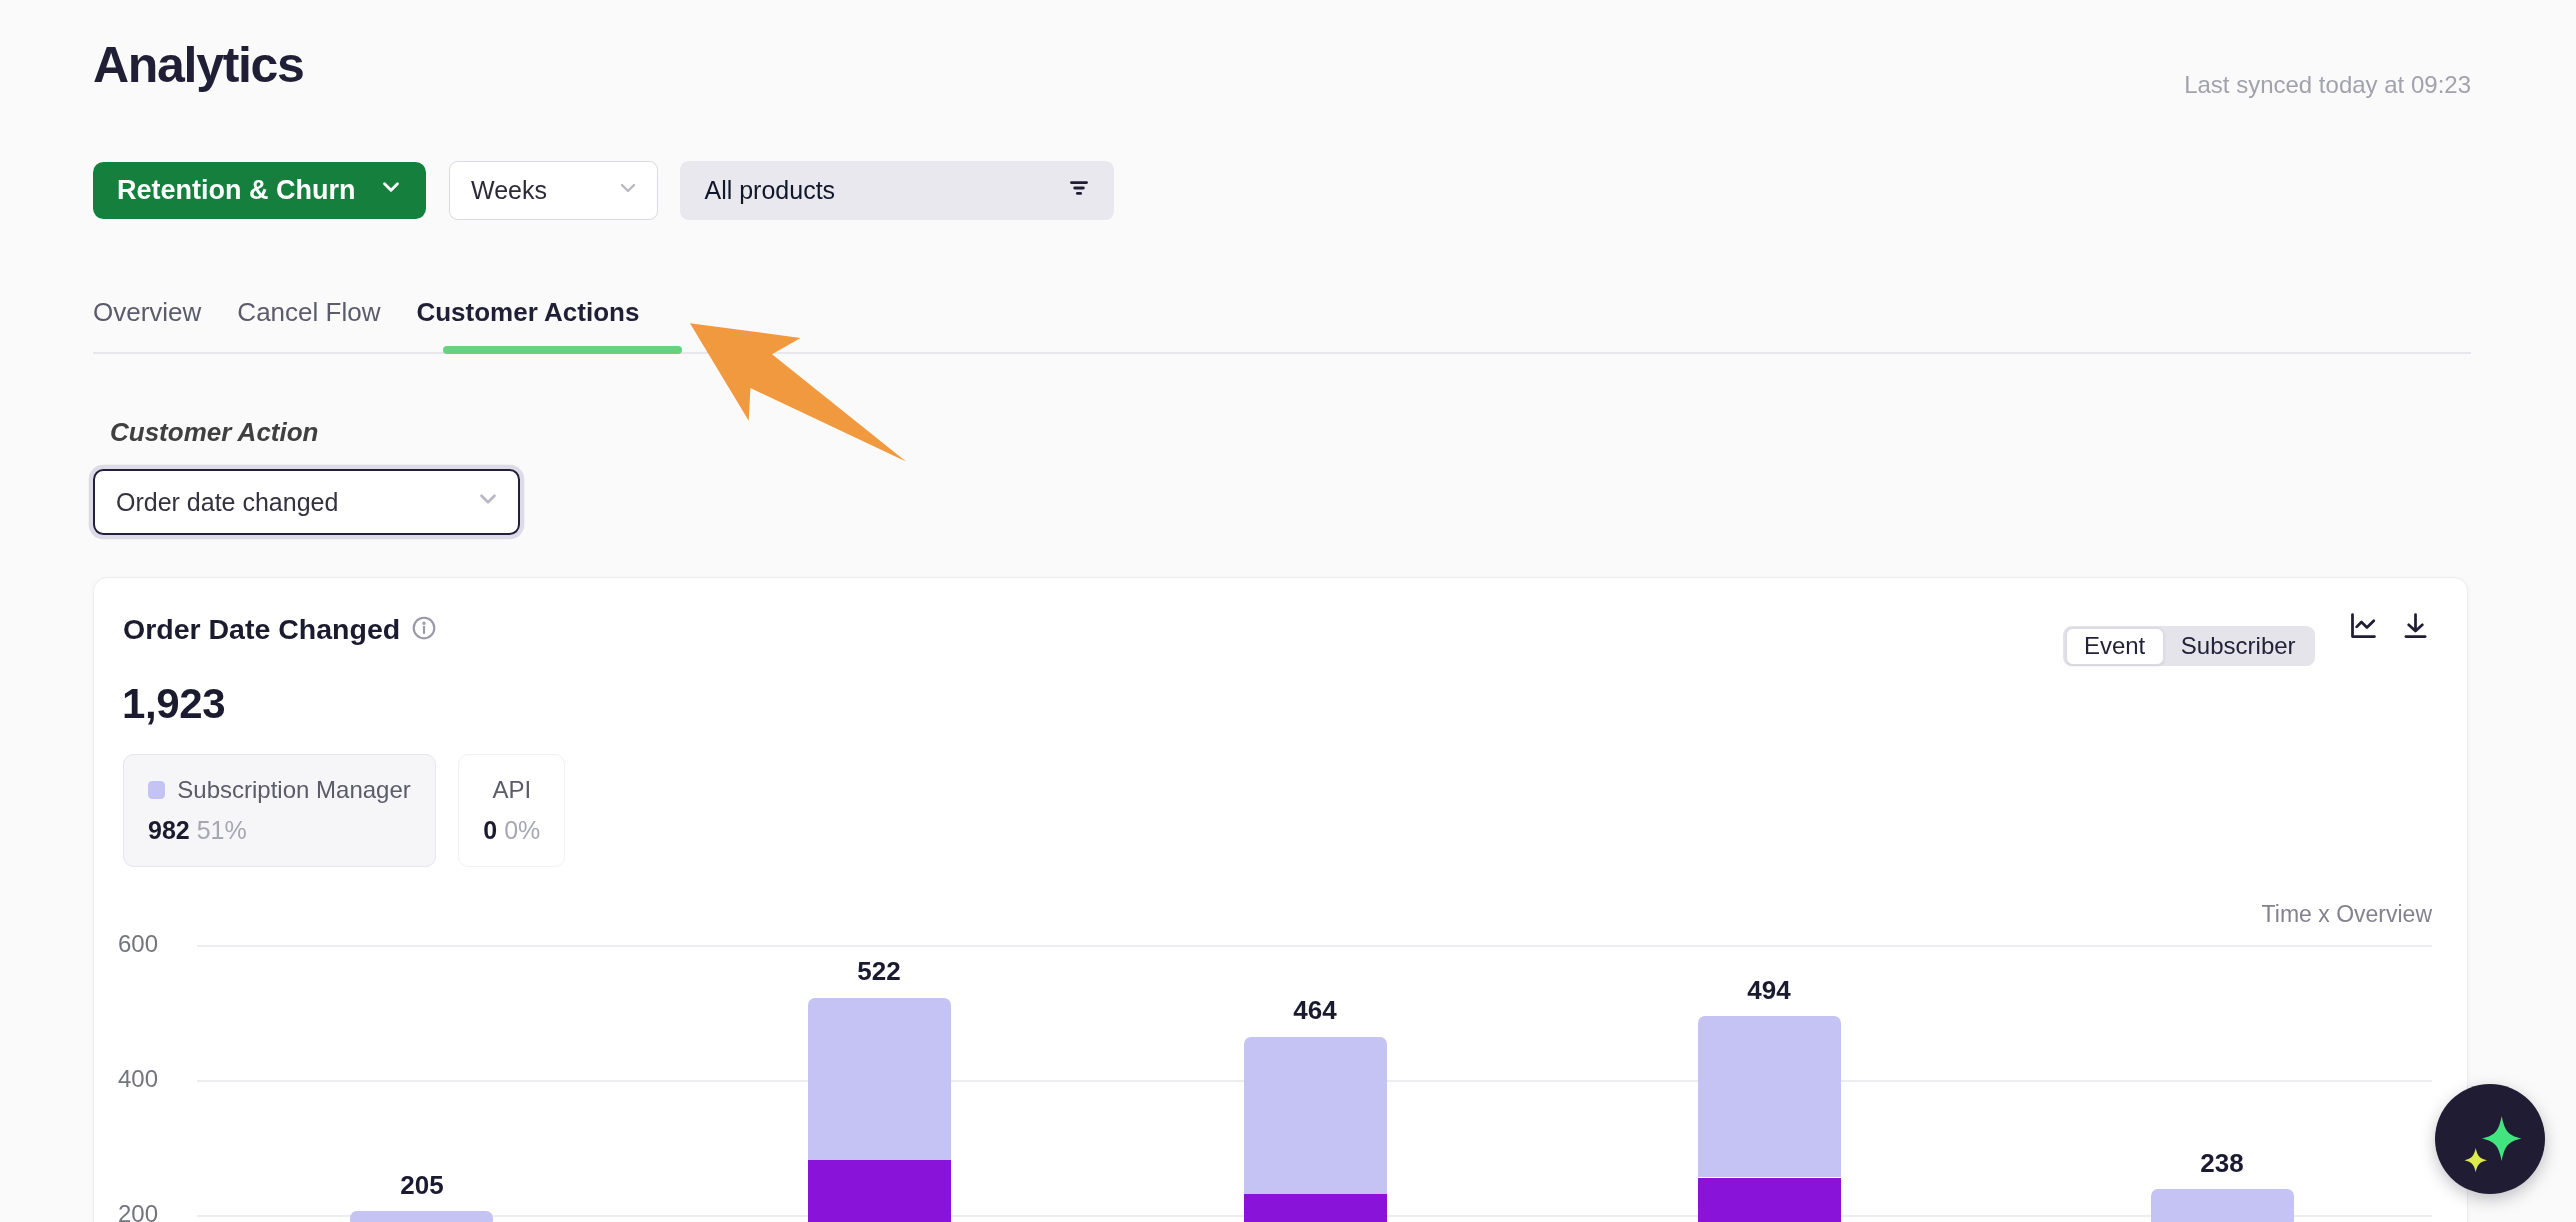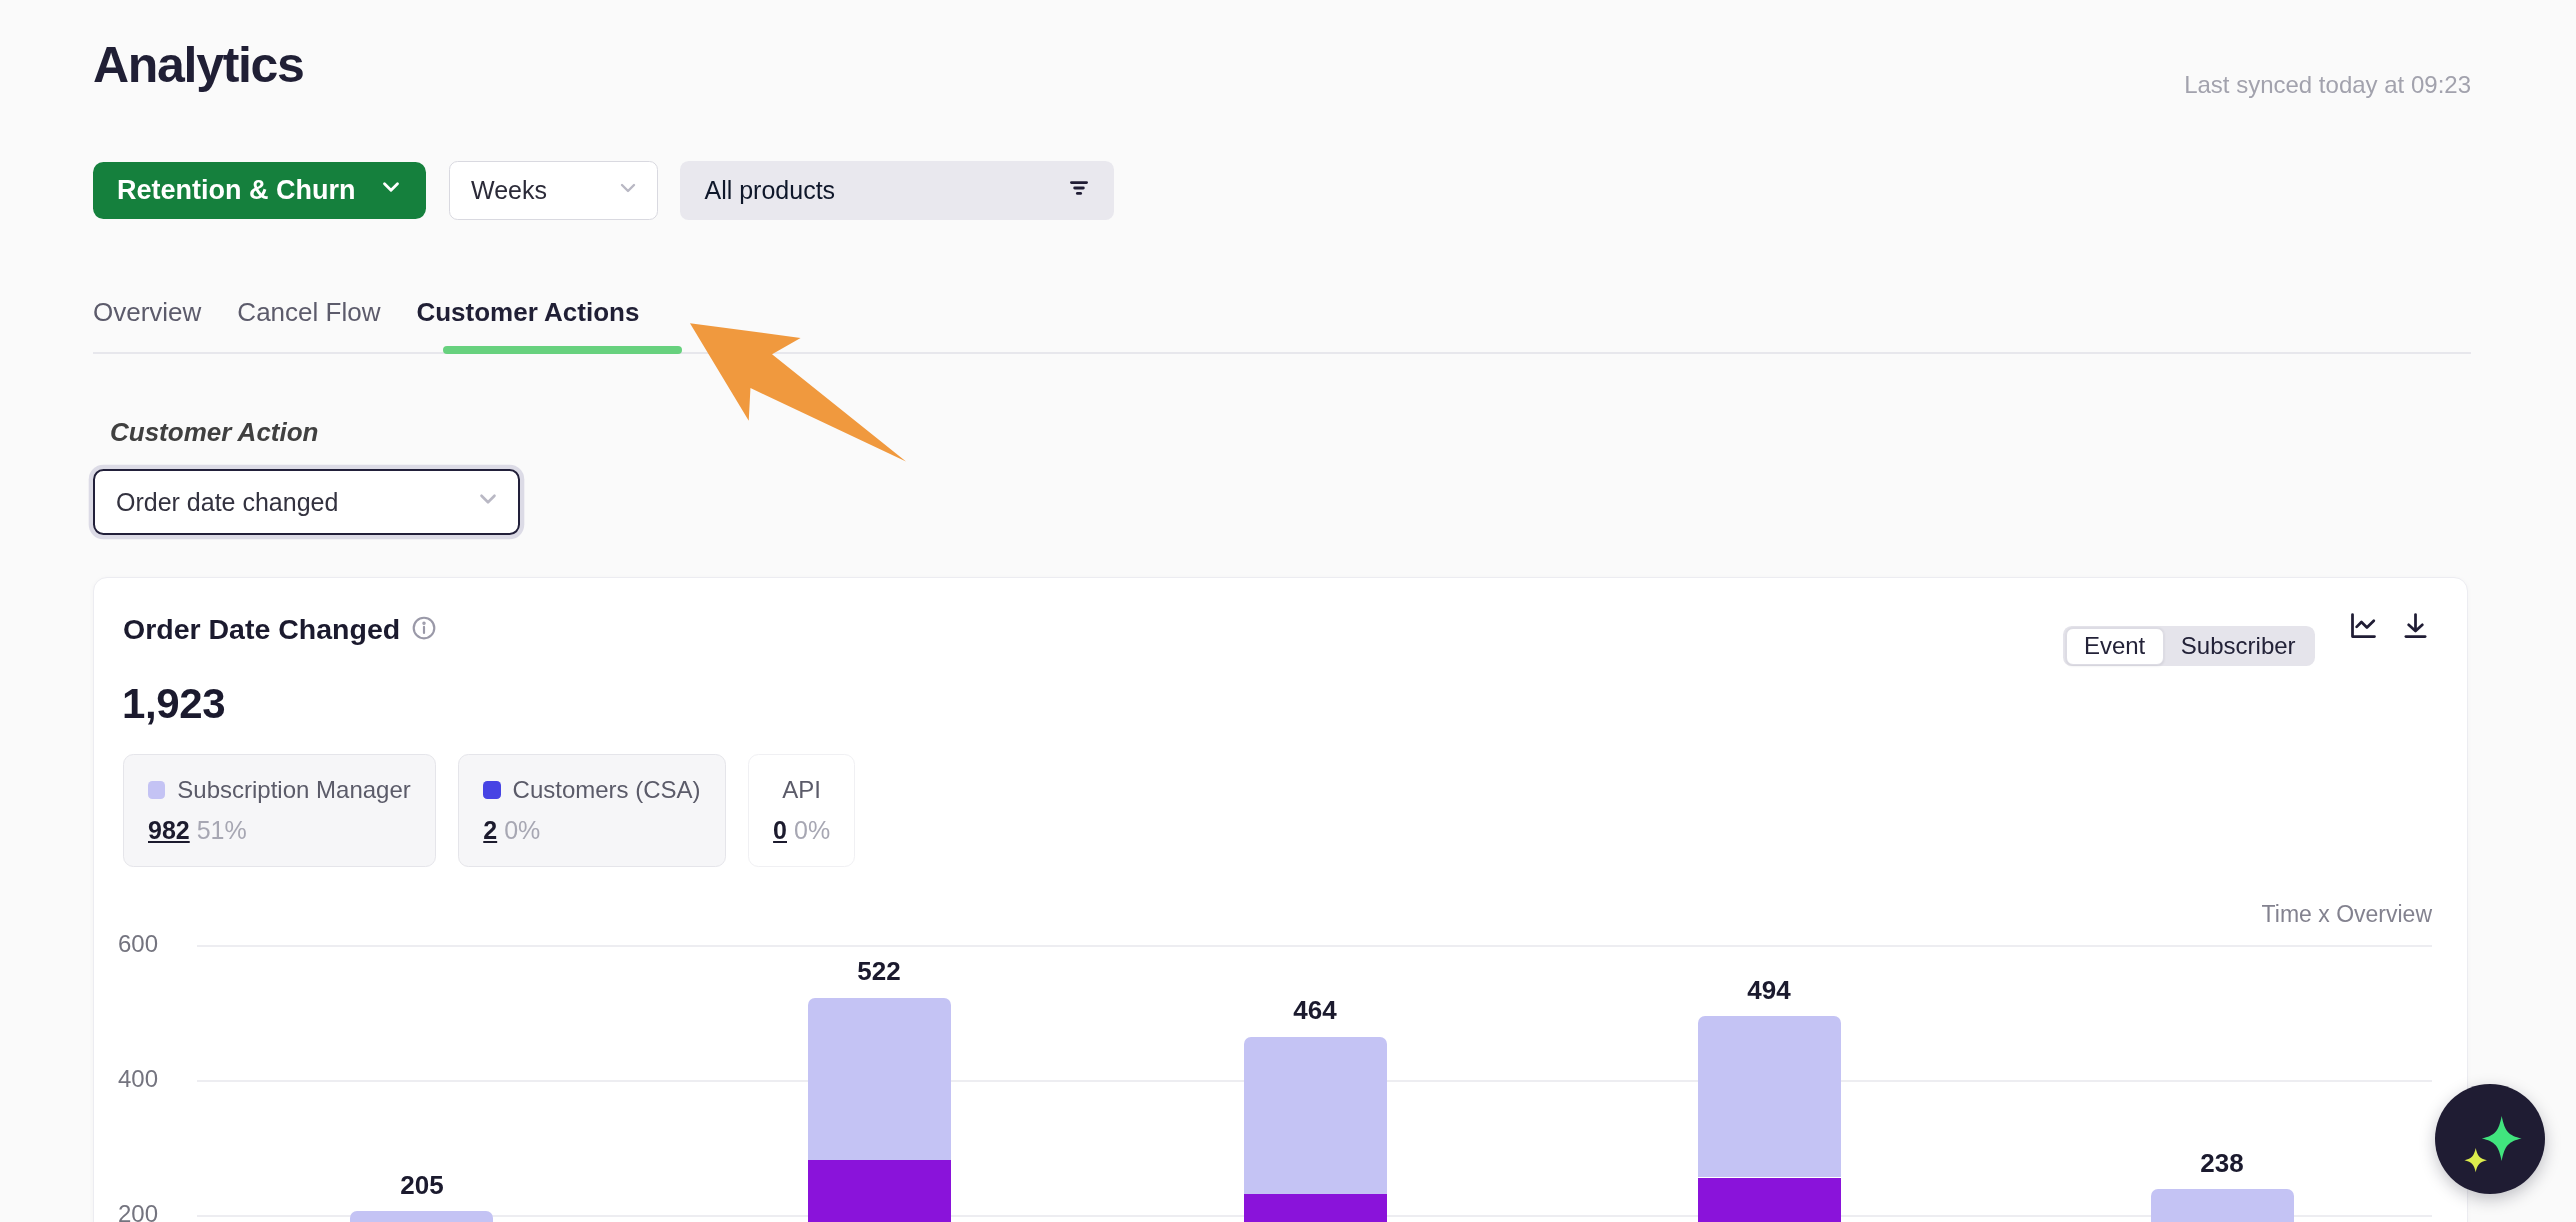--- a/index.html
+++ b/index.html
@@ -56,21 +56,21 @@
   
   .chips{position:absolute;left:29px;top:176px;display:flex;gap:22.5px;}
   .chip{
     background:#f6f6f8;border:1.7px solid #e5e5ea;border-radius:10.4px;box-sizing:border-box;
     padding:21px 24px;display:flex;flex-direction:column;gap:12px;min-height:107px;
   }
   .chip.plain{background:#fff;border-color:#f0f0f3;}
   .chip-head{display:flex;align-items:center;gap:12px;font-size:24px;color:#5b5b69;}
   .swatch{width:17.3px;height:17.3px;border-radius:4.3px;}
   .chip-stats{font-size:25px;color:#a7a7b3;}
-  .chip-stats b{color:#1c1b2e;font-weight:700;margin-right:7px;text-decoration:underline;}
+  .chip-stats b{color:#1c1b2e;font-weight:700;margin-right:7px;}
   .chip.plain .chip-stats{text-align:center;}
   
   .view-toggle{
     position:absolute;left:1969px;top:28px;height:40px;background:#e5e4eb;border-radius:8.6px;
     display:flex;align-items:center;padding:2.6px;box-sizing:border-box;font-size:24px;color:#232238;margin-top:20px;
   }
   .toggle-opt{padding:0 17.3px;display:flex;align-items:center;height:35px;border-radius:7px;cursor:pointer;}
   .toggle-opt.active{background:#fff;border:0.9px solid #dddce4;box-shadow:0 0.9px 2.6px rgba(20,20,40,0.10);font-weight:400;}
   .icon-btn{position:absolute;top:31px;width:33px;height:33px;cursor:pointer;}
   
@@ -165,27 +165,20 @@
 
     <div class="card-total">1,923</div>
 
     <div class="chips">
       <div class="chip">
         <div class="chip-head">
           <span class="swatch" style="background: rgb(196, 195, 244);"></span>
           <span>Subscription Manager</span>
         </div>
         <div class="chip-stats"><b>982</b><span>51%</span></div>
-      </div>
-      <div class="chip">
-        <div class="chip-head">
-          <span class="swatch" style="background: rgb(71, 68, 228);"></span>
-          <span>Customers (CSA)</span>
-        </div>
-        <div class="chip-stats"><b>2</b><span>0%</span></div>
       </div>
       <div class="chip plain">
         <div class="chip-head" style="justify-content:center;align-items:center;">
           <span>API</span>
         </div>
         <div class="chip-stats"><b>0</b><span>0%</span></div>
       </div>
     </div>
 
     <div class="view-toggle">

